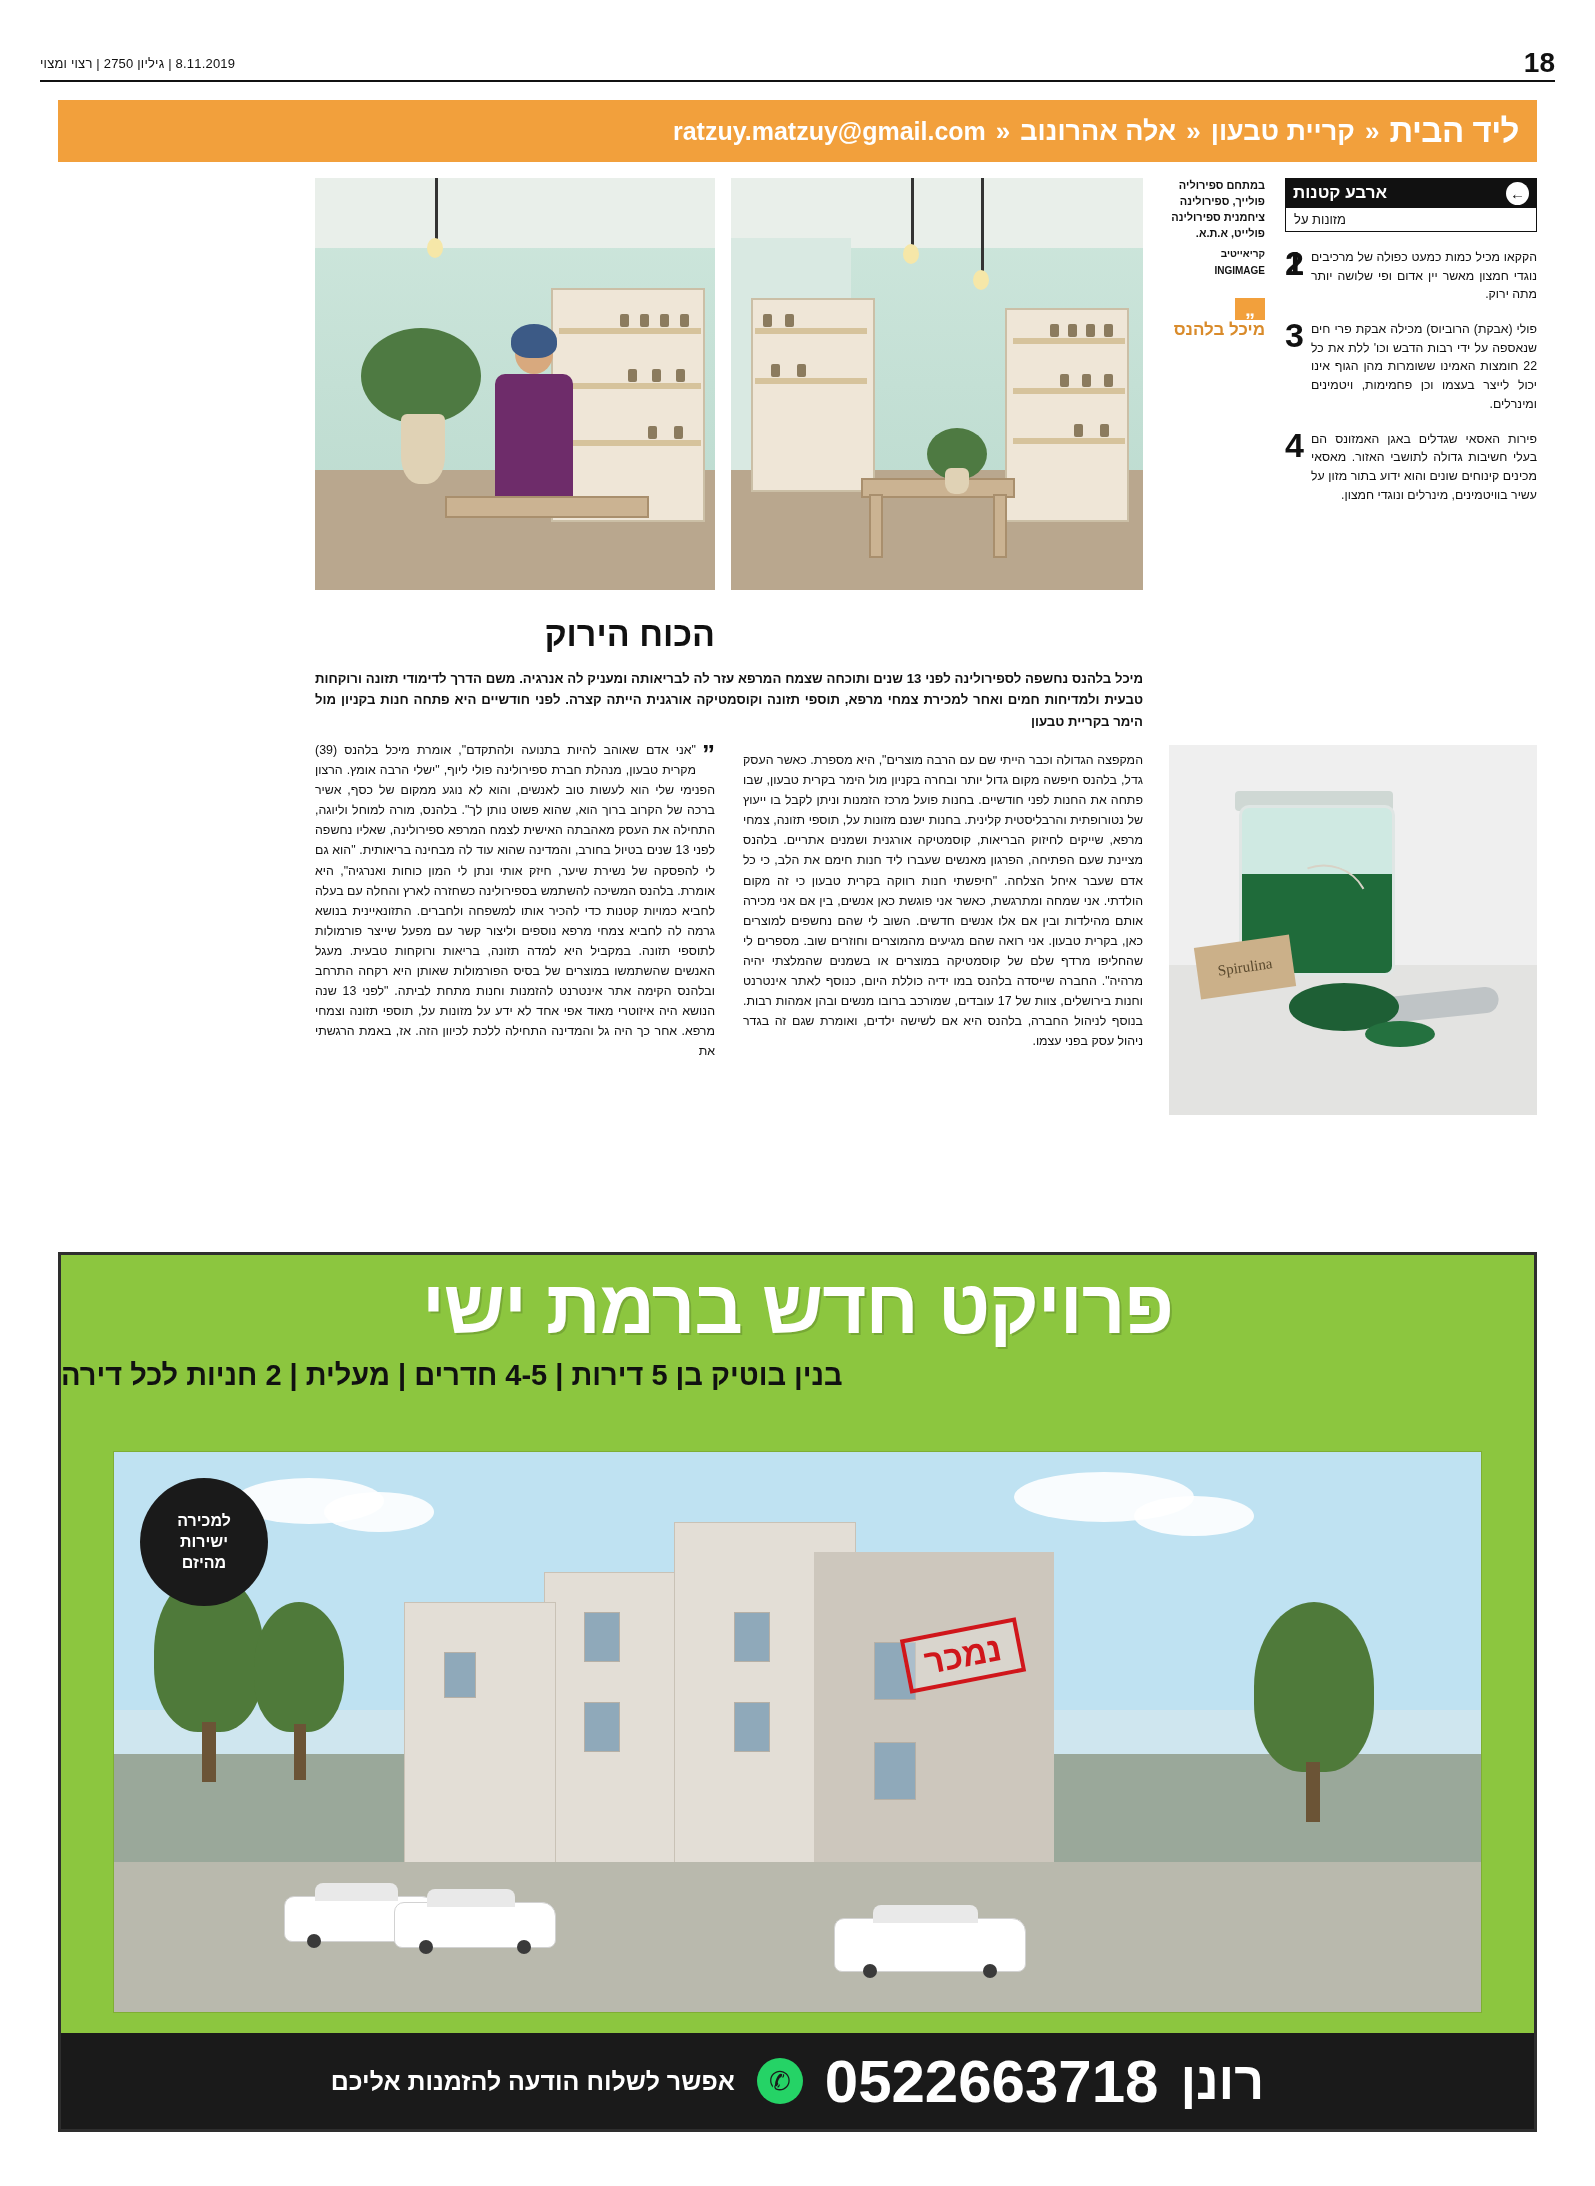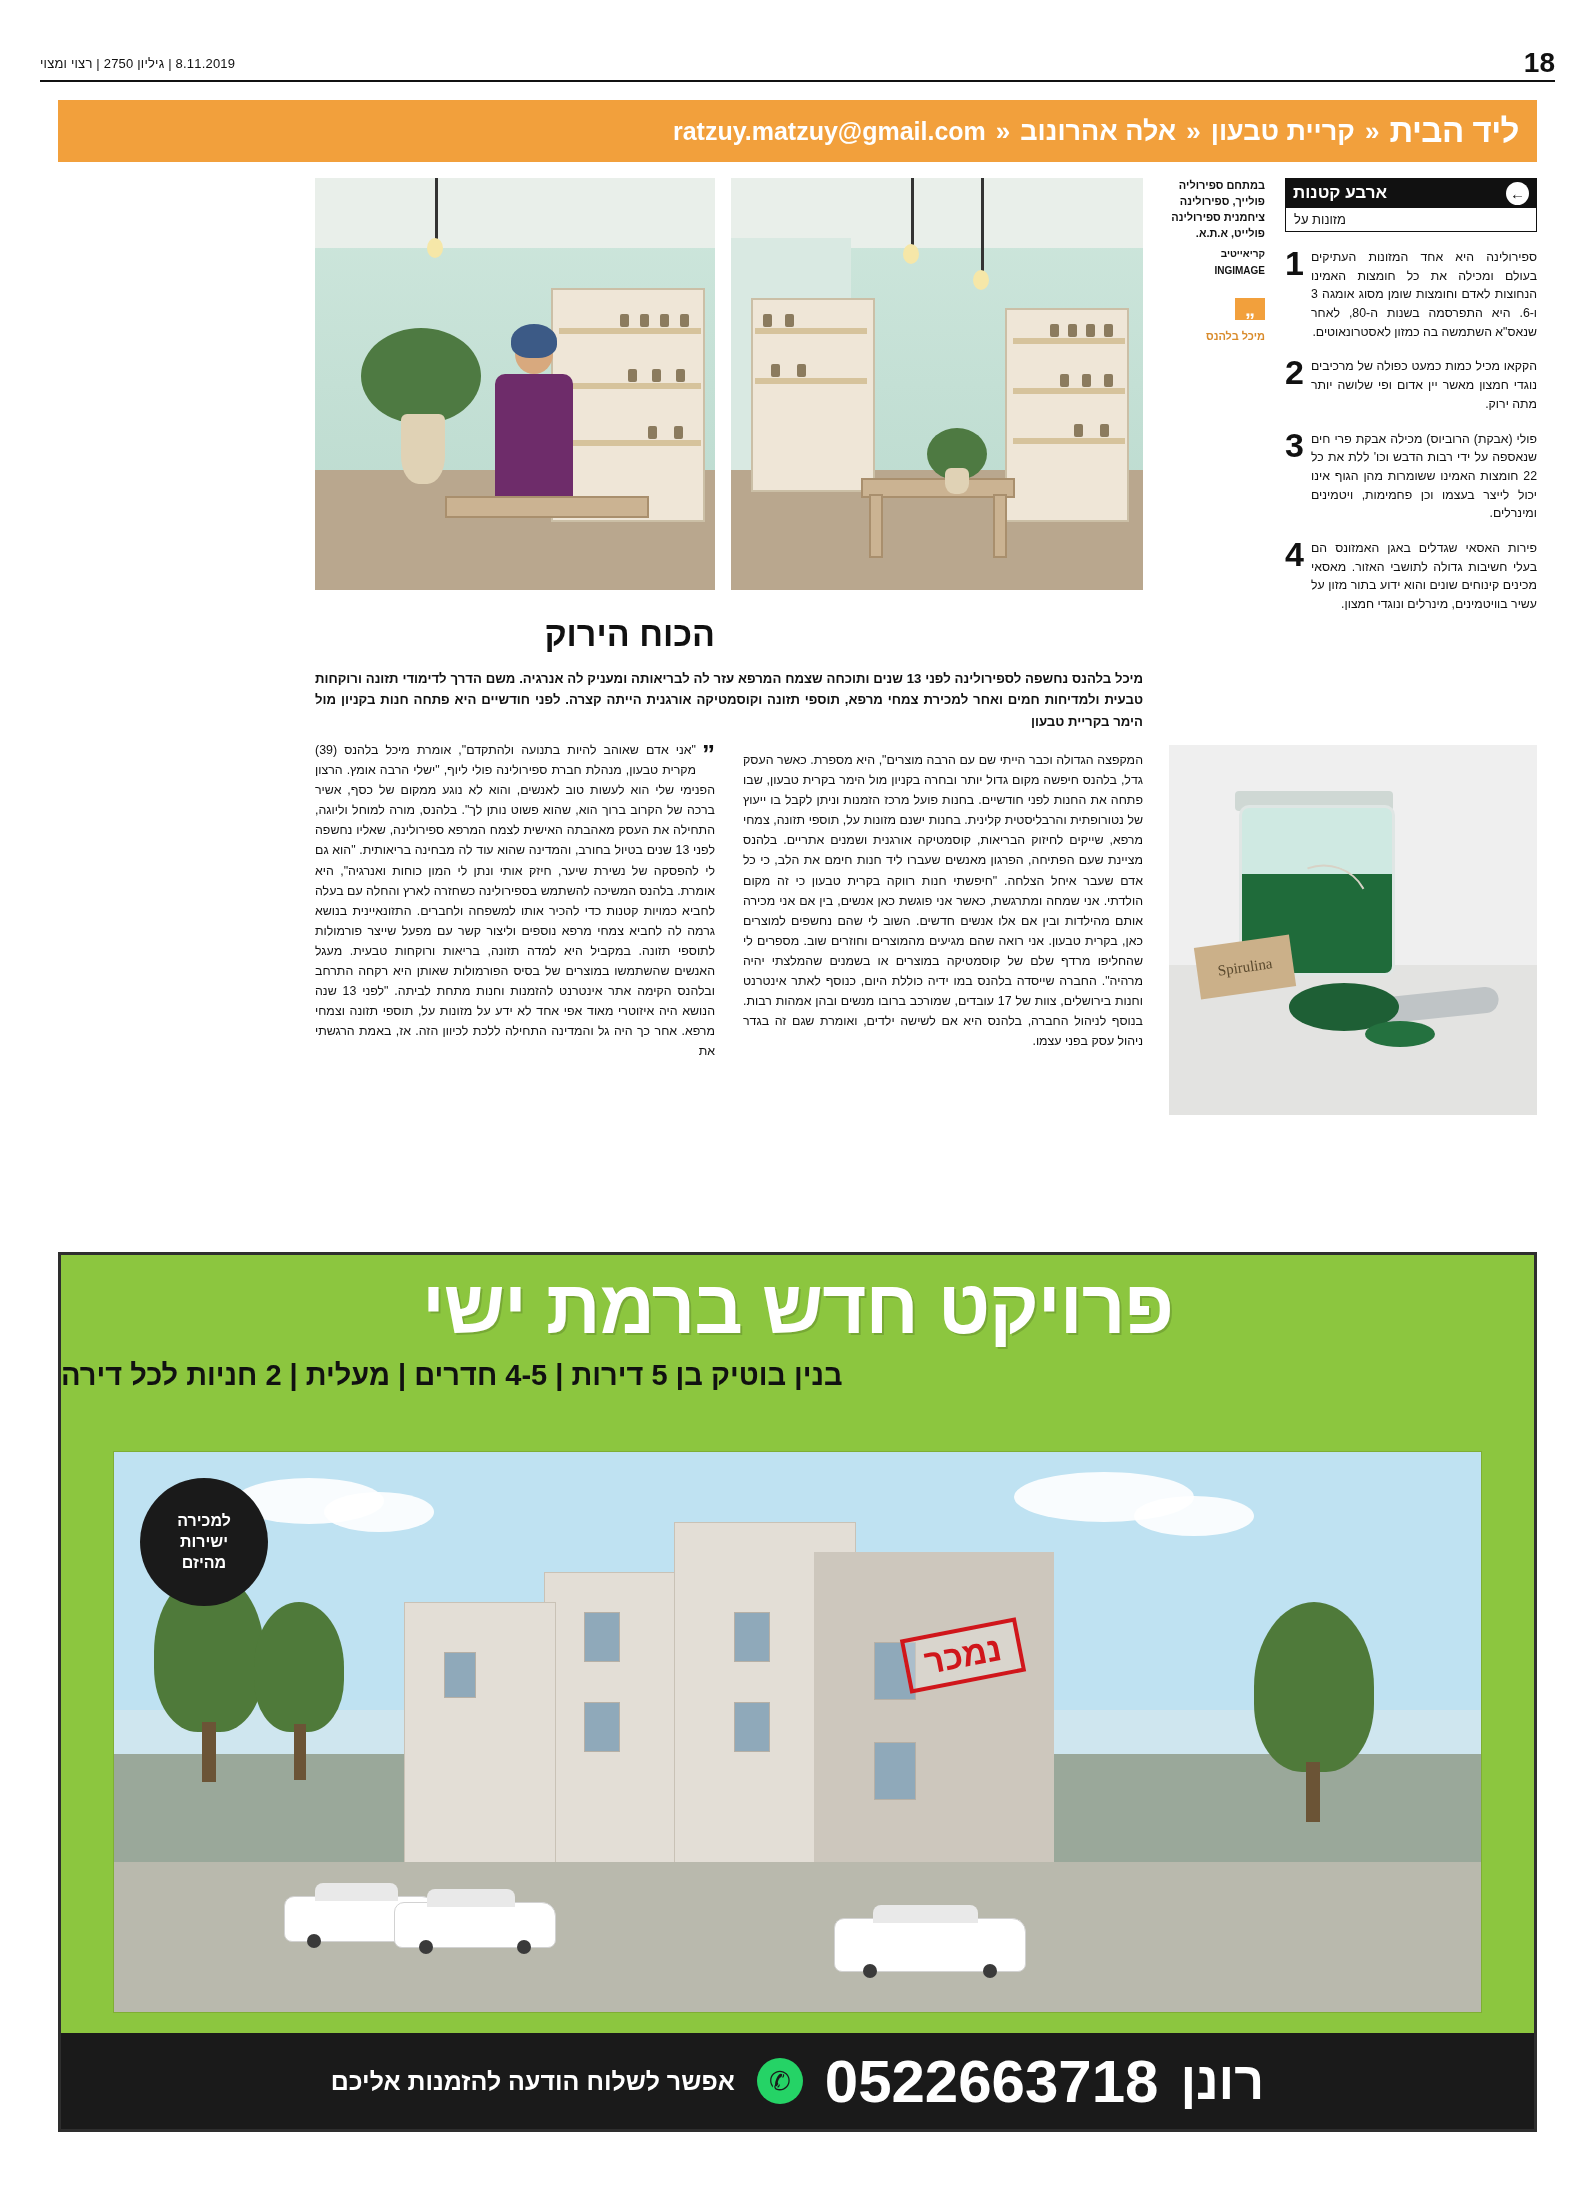--- a/index.html
+++ b/index.html
@@ -67,21 +67,21 @@
   
   .cap-col{position:absolute;top:178px;right:330px;width:112px;direction:rtl;}
   .cap-top{font-size:11px;line-height:1.45;text-align:right;font-weight:bold;color:#111;}
   .cap-credit{font-size:10px;font-weight:bold;margin-top:6px;}
   .quote-mark{
     margin-top:22px;width:30px;height:22px;background:#f2a03c;color:#fff;
     font-size:20px;font-weight:bold;display:flex;align-items:center;justify-content:center;
     line-height:1;
   }
   .cap-quote{font-size:12.5px;line-height:1.55;margin-top:10px;text-align:right;}
-  .cap-author{font-size:11px;color:#d98b2b;font-weight:bold;margin-top:10px;}
+  .cap-author{font-size:17px;color:#d98b2b;font-weight:bold;}
 
   
   .photo{position:absolute;overflow:hidden;}
   .photo-1{top:178px;right:452px;width:412px;height:412px;}
   .photo-2{top:178px;right:880px;width:400px;height:412px;}
 
   .shop{position:absolute;inset:0;background:linear-gradient(#cfe7dd,#b9d9cd);}
   .shop .ceiling{position:absolute;top:0;left:0;right:0;height:70px;background:#e9efea;}
   .shop .floor{position:absolute;bottom:0;left:0;right:0;height:120px;background:#b9a78e;}
   .shop .wallL{position:absolute;top:60px;bottom:110px;left:0;width:120px;background:#d9e9e2;}
@@ -203,21 +203,20 @@
 
   <div class="four-box">
     <div class="four-head">
       <div class="four-arrow">←</div>
       <div class="four-head-title">ארבע קטנות</div>
     </div>
     <div class="four-sub">מזונות על</div>
 
     <div class="four-item">
       <span class="four-num">1</span>
-      <span>ספירולינה היא אחד המזונות העתיקים בעולם ומכילה את כל חומצות האמינו הנחוצות לאדם וחומצות שומן מסוג אומגה 3 ו-6. היא התפרסמה בשנות ה-80, לאחר שנאס"א השתמשה בה כמזון לאסטרונאוטים.</span>
     </div>
     <div class="four-item">
       <span class="four-num">2</span>
       <span>הקקאו מכיל כמות כמעט כפולה של מרכיבים נוגדי חמצון מאשר יין אדום ופי שלושה יותר מתה ירוק.</span>
     </div>
     <div class="four-item">
       <span class="four-num">3</span>
       <span>פולי (אבקת) הרוביוס) מכילה אבקת פרי חים שנאספה על ידי רבות הדבש וכו' ללת את כל 22 חומצות האמינו ששומרות מהן הגוף אינו יכול לייצר בעצמו וכן פחמימות, ויטמינים ומינרלים.</span>
     </div>
     <div class="four-item">

